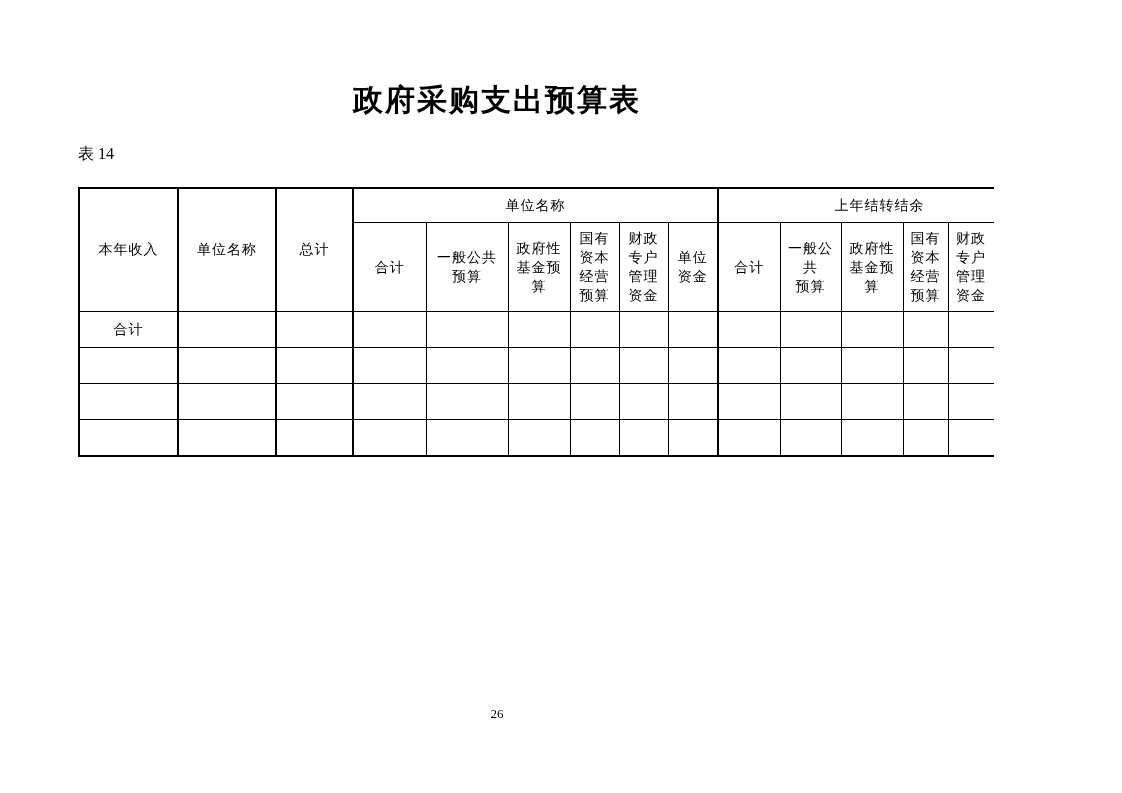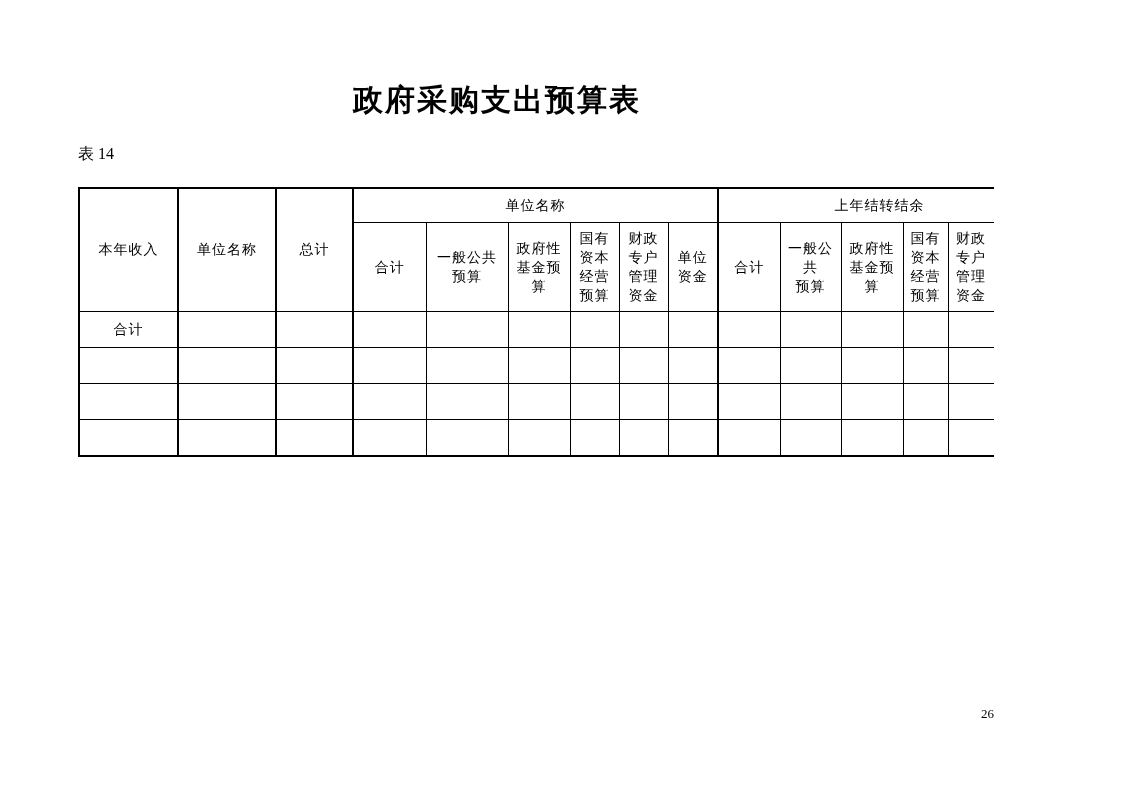--- a/index.html
+++ b/index.html
@@ -58,21 +58,21 @@
   thead tr.group-row th { height: 33px; }
   thead tr.sub-row th { height: 88px; }
   .sub { white-space: pre-line; line-height: 19px; }
   .tl { border-left-width: 2px !important; }
   tbody td { height: 35px; border-top-width: 2px; }
   .pagenum {
     position: absolute;
     top: 706px;
     left: 0;
     width: 100%;
-    text-align: right;
+    text-align: center;
     font-size: 13px;
   }
 </style>
 </head>
 <body>
 
 <div class="page">
 
   <h1 class="title">政府采购支出预算表</h1>
 

